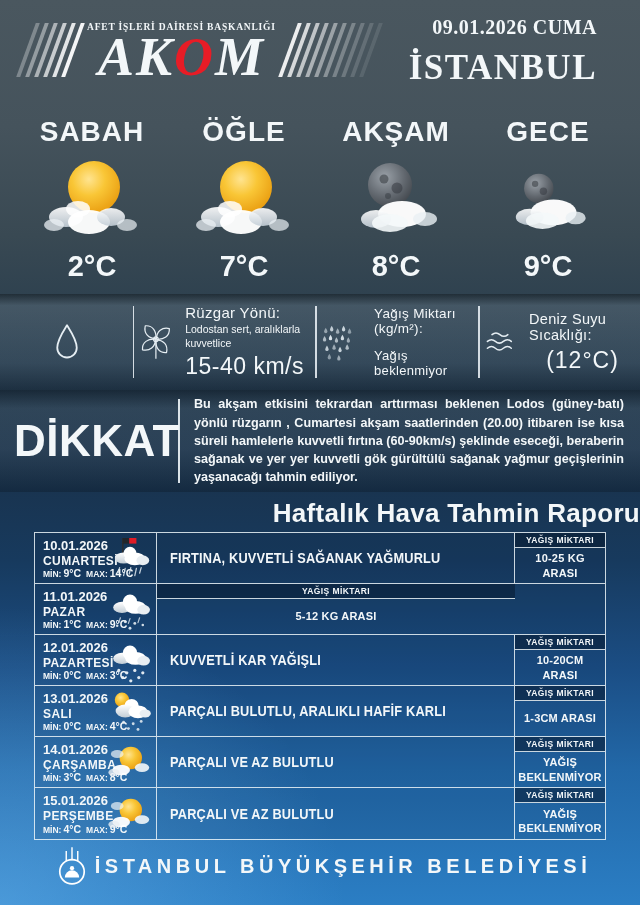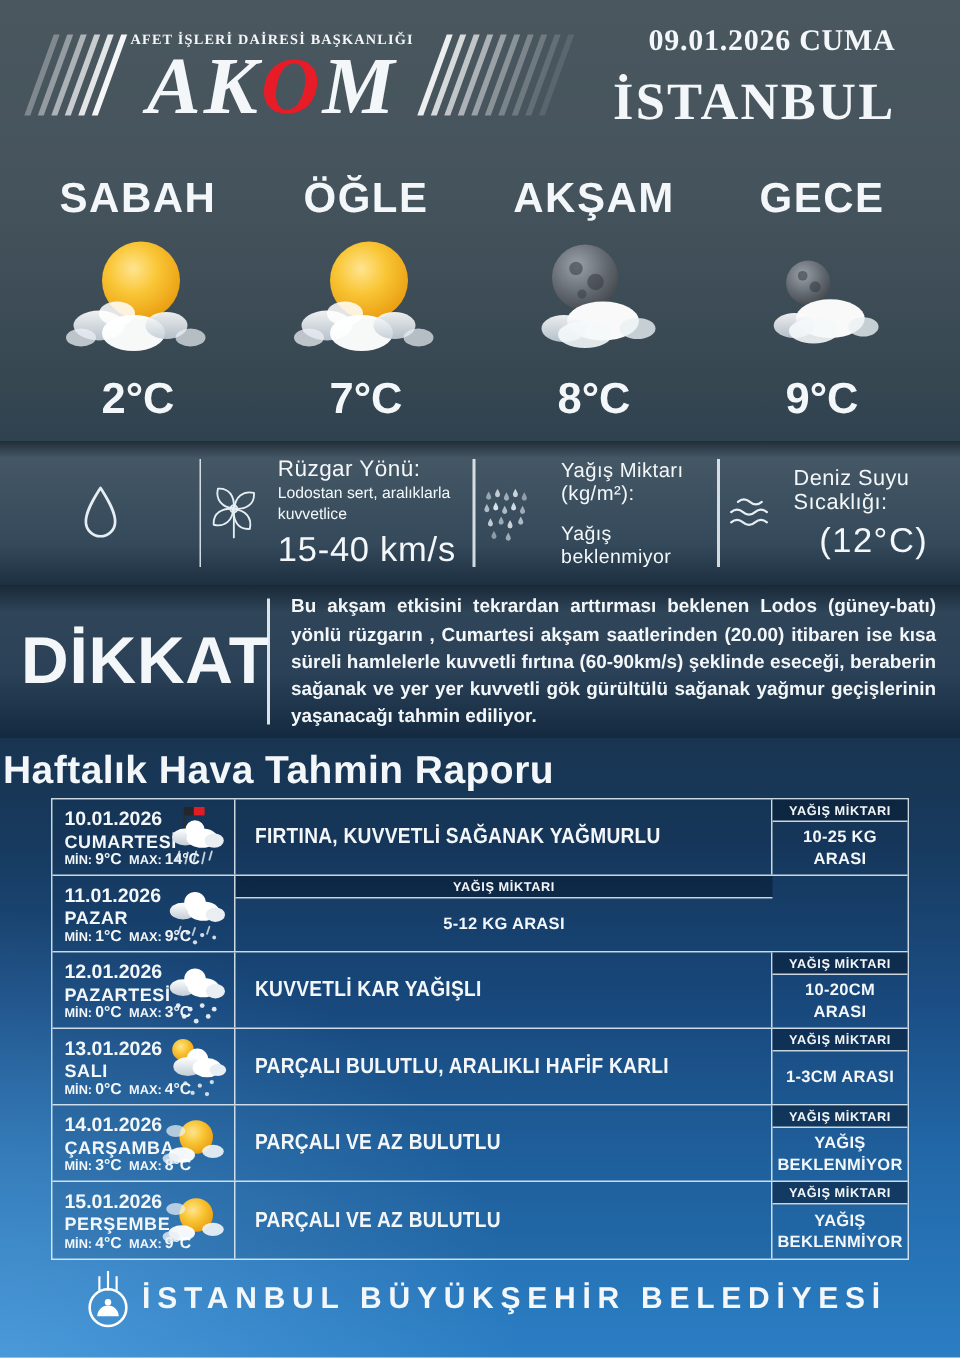--- a/index.html
+++ b/index.html
@@ -54,21 +54,21 @@
   
   .warn {
     height:102px; display:flex; align-items:center; padding:0 16px 0 14px;
     background:linear-gradient(180deg, rgba(0,0,0,.26) 0%, rgba(130,150,160,.16) 18%, rgba(150,170,180,.13) 58%, rgba(0,0,0,.20) 100%);
   }
   .warn-title { font-size:44px; font-weight:900; letter-spacing:.5px; width:164px; }
   .warn-sep { width:2px; height:84px; background:rgba(240,246,250,.9); margin-right:14px; flex:none; }
   .warn-text { flex:1; font-size:12.6px; font-weight:700; text-align:justify; line-height:1.45; }
 
   
-  .weekly-title { height:40px; line-height:42px; font-size:26px; font-weight:800; letter-spacing:.3px; padding-left:2px; }
+  .weekly-title { height:40px; line-height:42px; font-size:26px; font-weight:800; letter-spacing:.3px; padding-left:14px;text-align:right; }
   .wtable { margin:0 34px; border:1px solid rgba(235,243,247,.85); }
   .trow { display:grid; grid-template-columns:122px 1fr 90px; height:51px; border-bottom:1px solid rgba(235,243,247,.85); background:rgba(10,35,65,.12); }
   .trow:last-child { border-bottom:none; }
   .c-day { position:relative; padding:5px 4px 3px 8px; border-right:1px solid rgba(235,243,247,.85); }
   .d-date { font-size:13px; font-weight:700; }
   .d-day { font-size:12px; font-weight:700; letter-spacing:.4px; margin-top:1px; }
   .d-mm { position:absolute; left:8px; bottom:4px; white-space:nowrap; font-size:0; }
   .mm-l { font-size:8.5px; font-weight:800; margin-right:2px; }
   .mm-v { font-size:10.5px; font-weight:800; margin-right:5px; }
   .row-icon { position:absolute; right:2px; top:50%; transform:translateY(-50%); }

